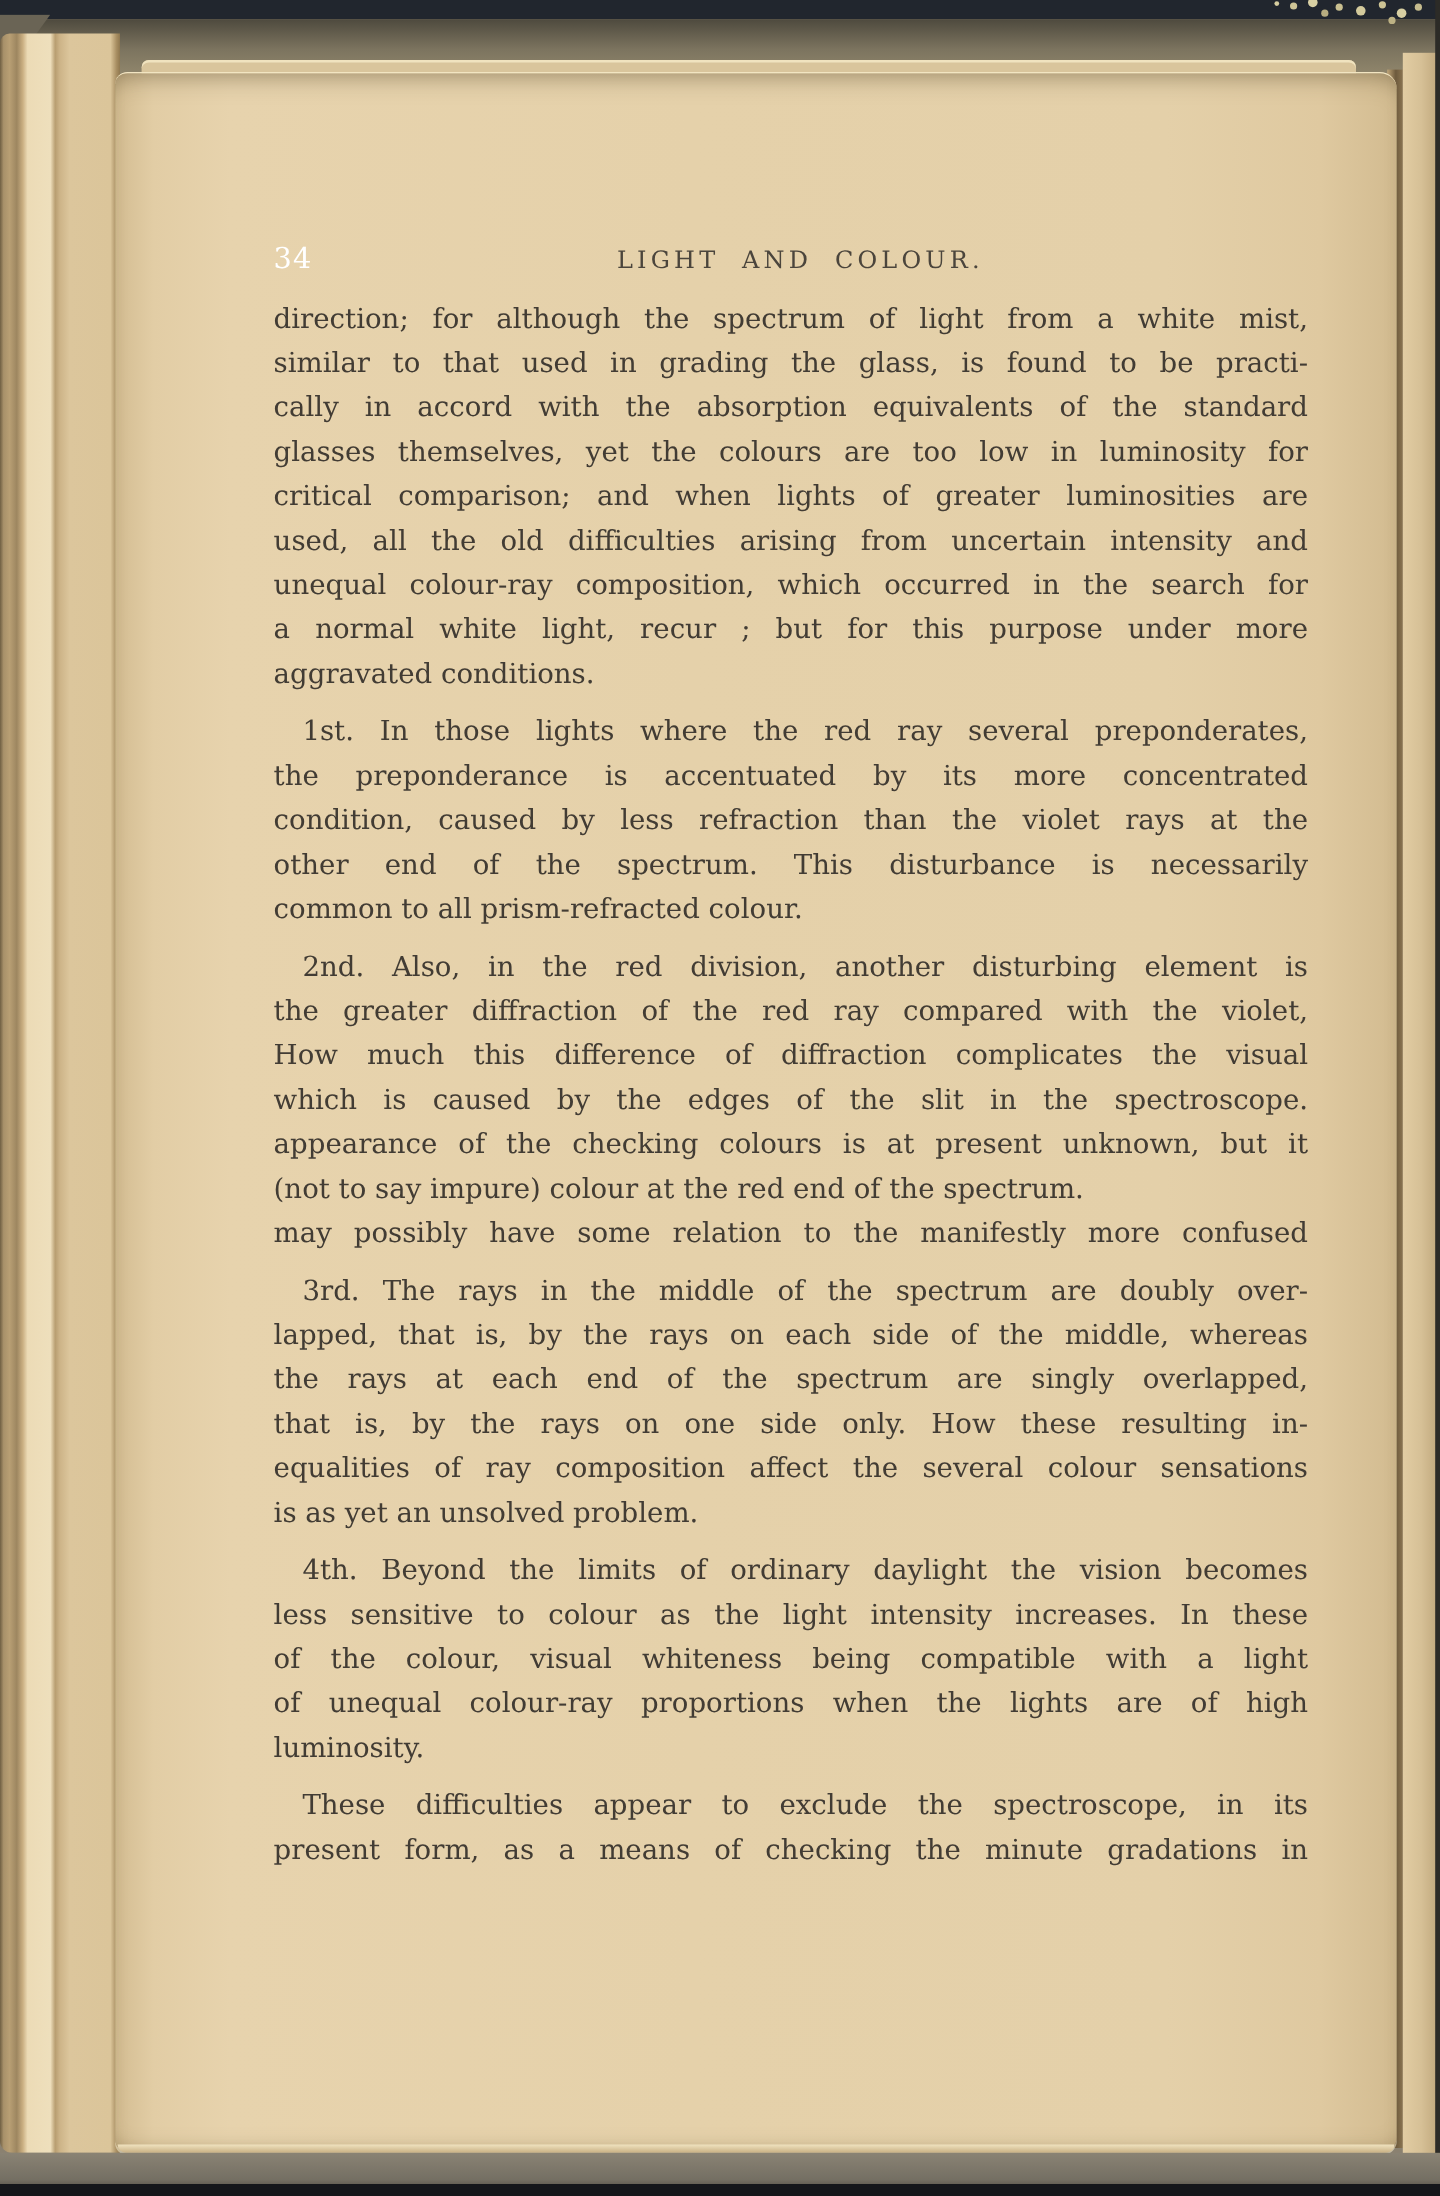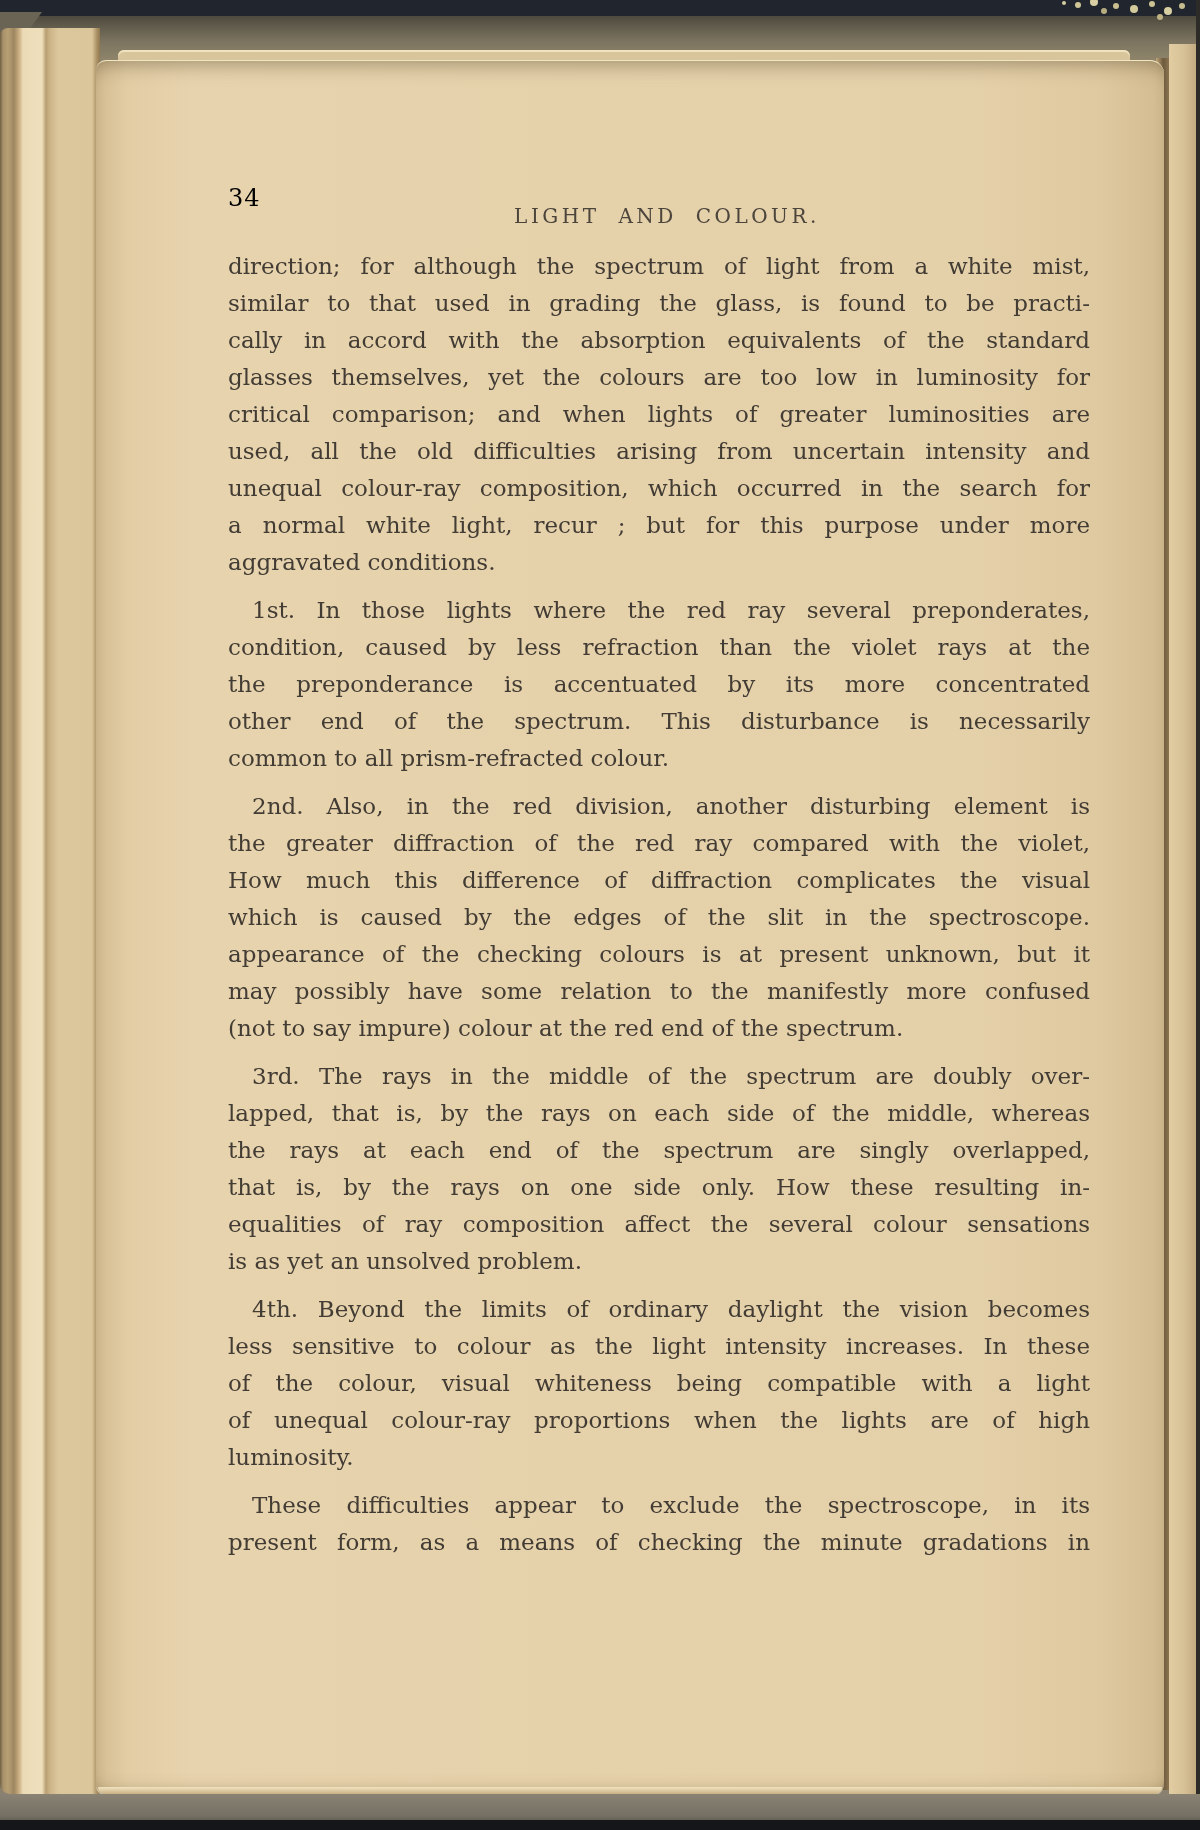--- a/index.html
+++ b/index.html
@@ -40,21 +40,21 @@
     border-radius:10px 14px 12px 10px;
     background:linear-gradient(90deg,#d3bc91 0%,#e2cda5 3%,#e7d3ad 9%,
       var(--paper,#e5d1aa) 45%,#e4d0a9 82%,#dfc9a0 94%,#d2bb90 100%);
     border-top:1px solid #f2e5c2;
     box-shadow:inset 0 16px 20px -14px rgba(90,75,45,.55),
                inset 0 -12px 16px -11px rgba(115,95,58,.5),
                0 3px 0 rgba(248,238,208,.55);}
   .page-bottom-edge{position:absolute;left:98px;top:1787px;width:1064px;height:7px;
     background:linear-gradient(180deg,#f0e3c0,#c9b083);border-radius:0 0 10px 10px;}
   
-  .pageno{position:absolute;left:228px;top:184px;font-size:24px;color:#000000;
+  .pageno{position:absolute;left:228px;top:201px;font-size:24px;color:#ffffff;
     letter-spacing:1px;}
   .running-header{position:absolute;left:228px;top:204px;width:878px;text-align:center;
     font-size:20px;letter-spacing:3.5px;word-spacing:9px;color:#4b453c;}
   .textbody{position:absolute;left:228px;top:248px;width:878px;
     color:var(--ink,#423c34);font-size:23px;}
   .para{margin:0 16px 11px 0;}
   .line{line-height:37px;height:37px;overflow:hidden;
     text-align:justify;text-align-last:justify;}
   .line.last{text-align:right;text-align-last:left;}
   .line.indent{padding-left:24px;}
@@ -86,33 +86,33 @@
         <div class="line">cally in accord with the absorption equivalents of the standard</div>
         <div class="line">glasses themselves, yet the colours are too low in luminosity for</div>
         <div class="line">critical comparison; and when lights of greater luminosities are</div>
         <div class="line">used, all the old difficulties arising from uncertain intensity and</div>
         <div class="line">unequal colour-ray composition, which occurred in the search for</div>
         <div class="line">a normal white light, recur ; but for this purpose under more</div>
         <div class="line last">aggravated conditions.</div>
       </div>
       <div class="para">
         <div class="line indent">1st. In those lights where the red ray several preponderates,</div>
+        <div class="line">the preponderance is accentuated by its more concentrated</div>
         <div class="line">condition, caused by less refraction than the violet rays at the</div>
-        <div class="line">the preponderance is accentuated by its more concentrated</div>
         <div class="line">other end of the spectrum.  This disturbance is necessarily</div>
         <div class="line last">common to all prism-refracted colour.</div>
       </div>
       <div class="para">
         <div class="line indent">2nd. Also, in the red division, another disturbing element is</div>
         <div class="line">the greater diffraction of the red ray compared with the violet,</div>
         <div class="line">How much this difference of diffraction complicates the visual</div>
         <div class="line">which is caused by the edges of the slit in the spectroscope.</div>
         <div class="line">appearance of the checking colours is at present unknown, but it</div>
+        <div class="line last">(not to say impure) colour at the red end of the spectrum.</div>
         <div class="line">may possibly have some relation to the manifestly more confused</div>
-        <div class="line last">(not to say impure) colour at the red end of the spectrum.</div>
       </div>
       <div class="para">
         <div class="line indent">3rd. The rays in the middle of the spectrum are doubly over-</div>
         <div class="line">lapped, that is, by the rays on each side of the middle, whereas</div>
         <div class="line">the rays at each end of the spectrum are singly overlapped,</div>
         <div class="line">that is, by the rays on one side only.  How these resulting in-</div>
         <div class="line">equalities of ray composition affect the several colour sensations</div>
         <div class="line last">is as yet an unsolved problem.</div>
       </div>
       <div class="para">

